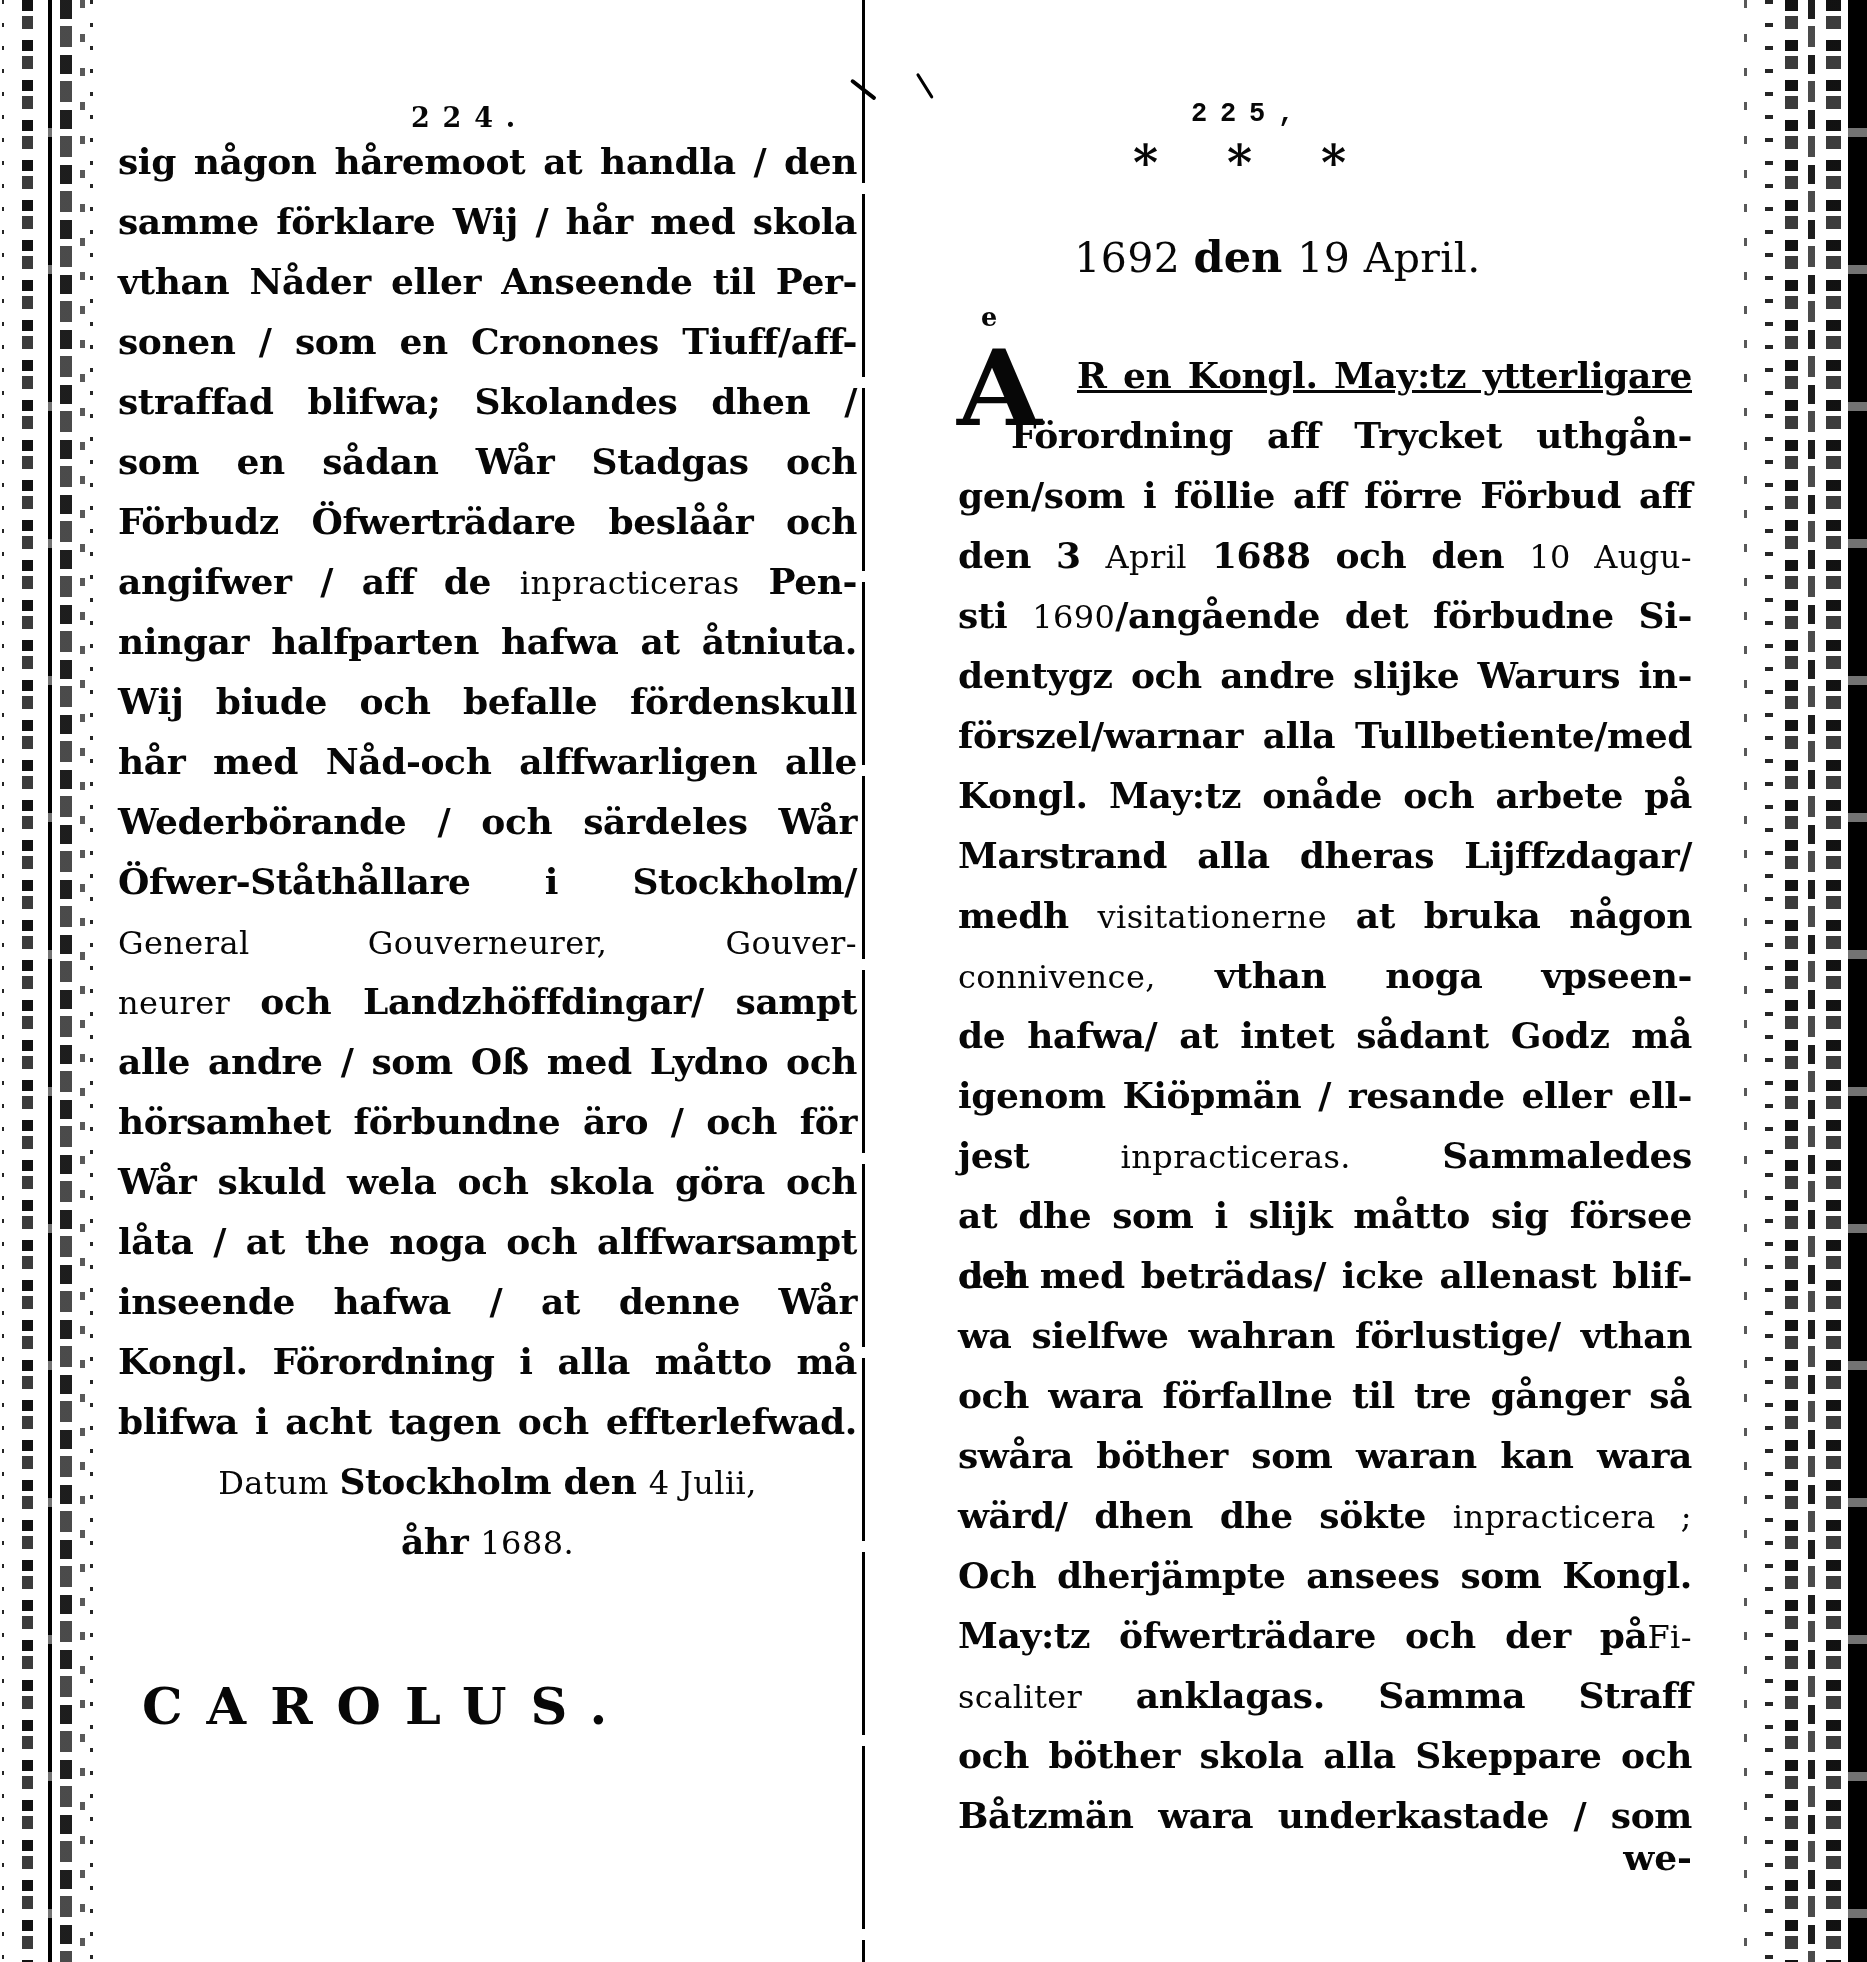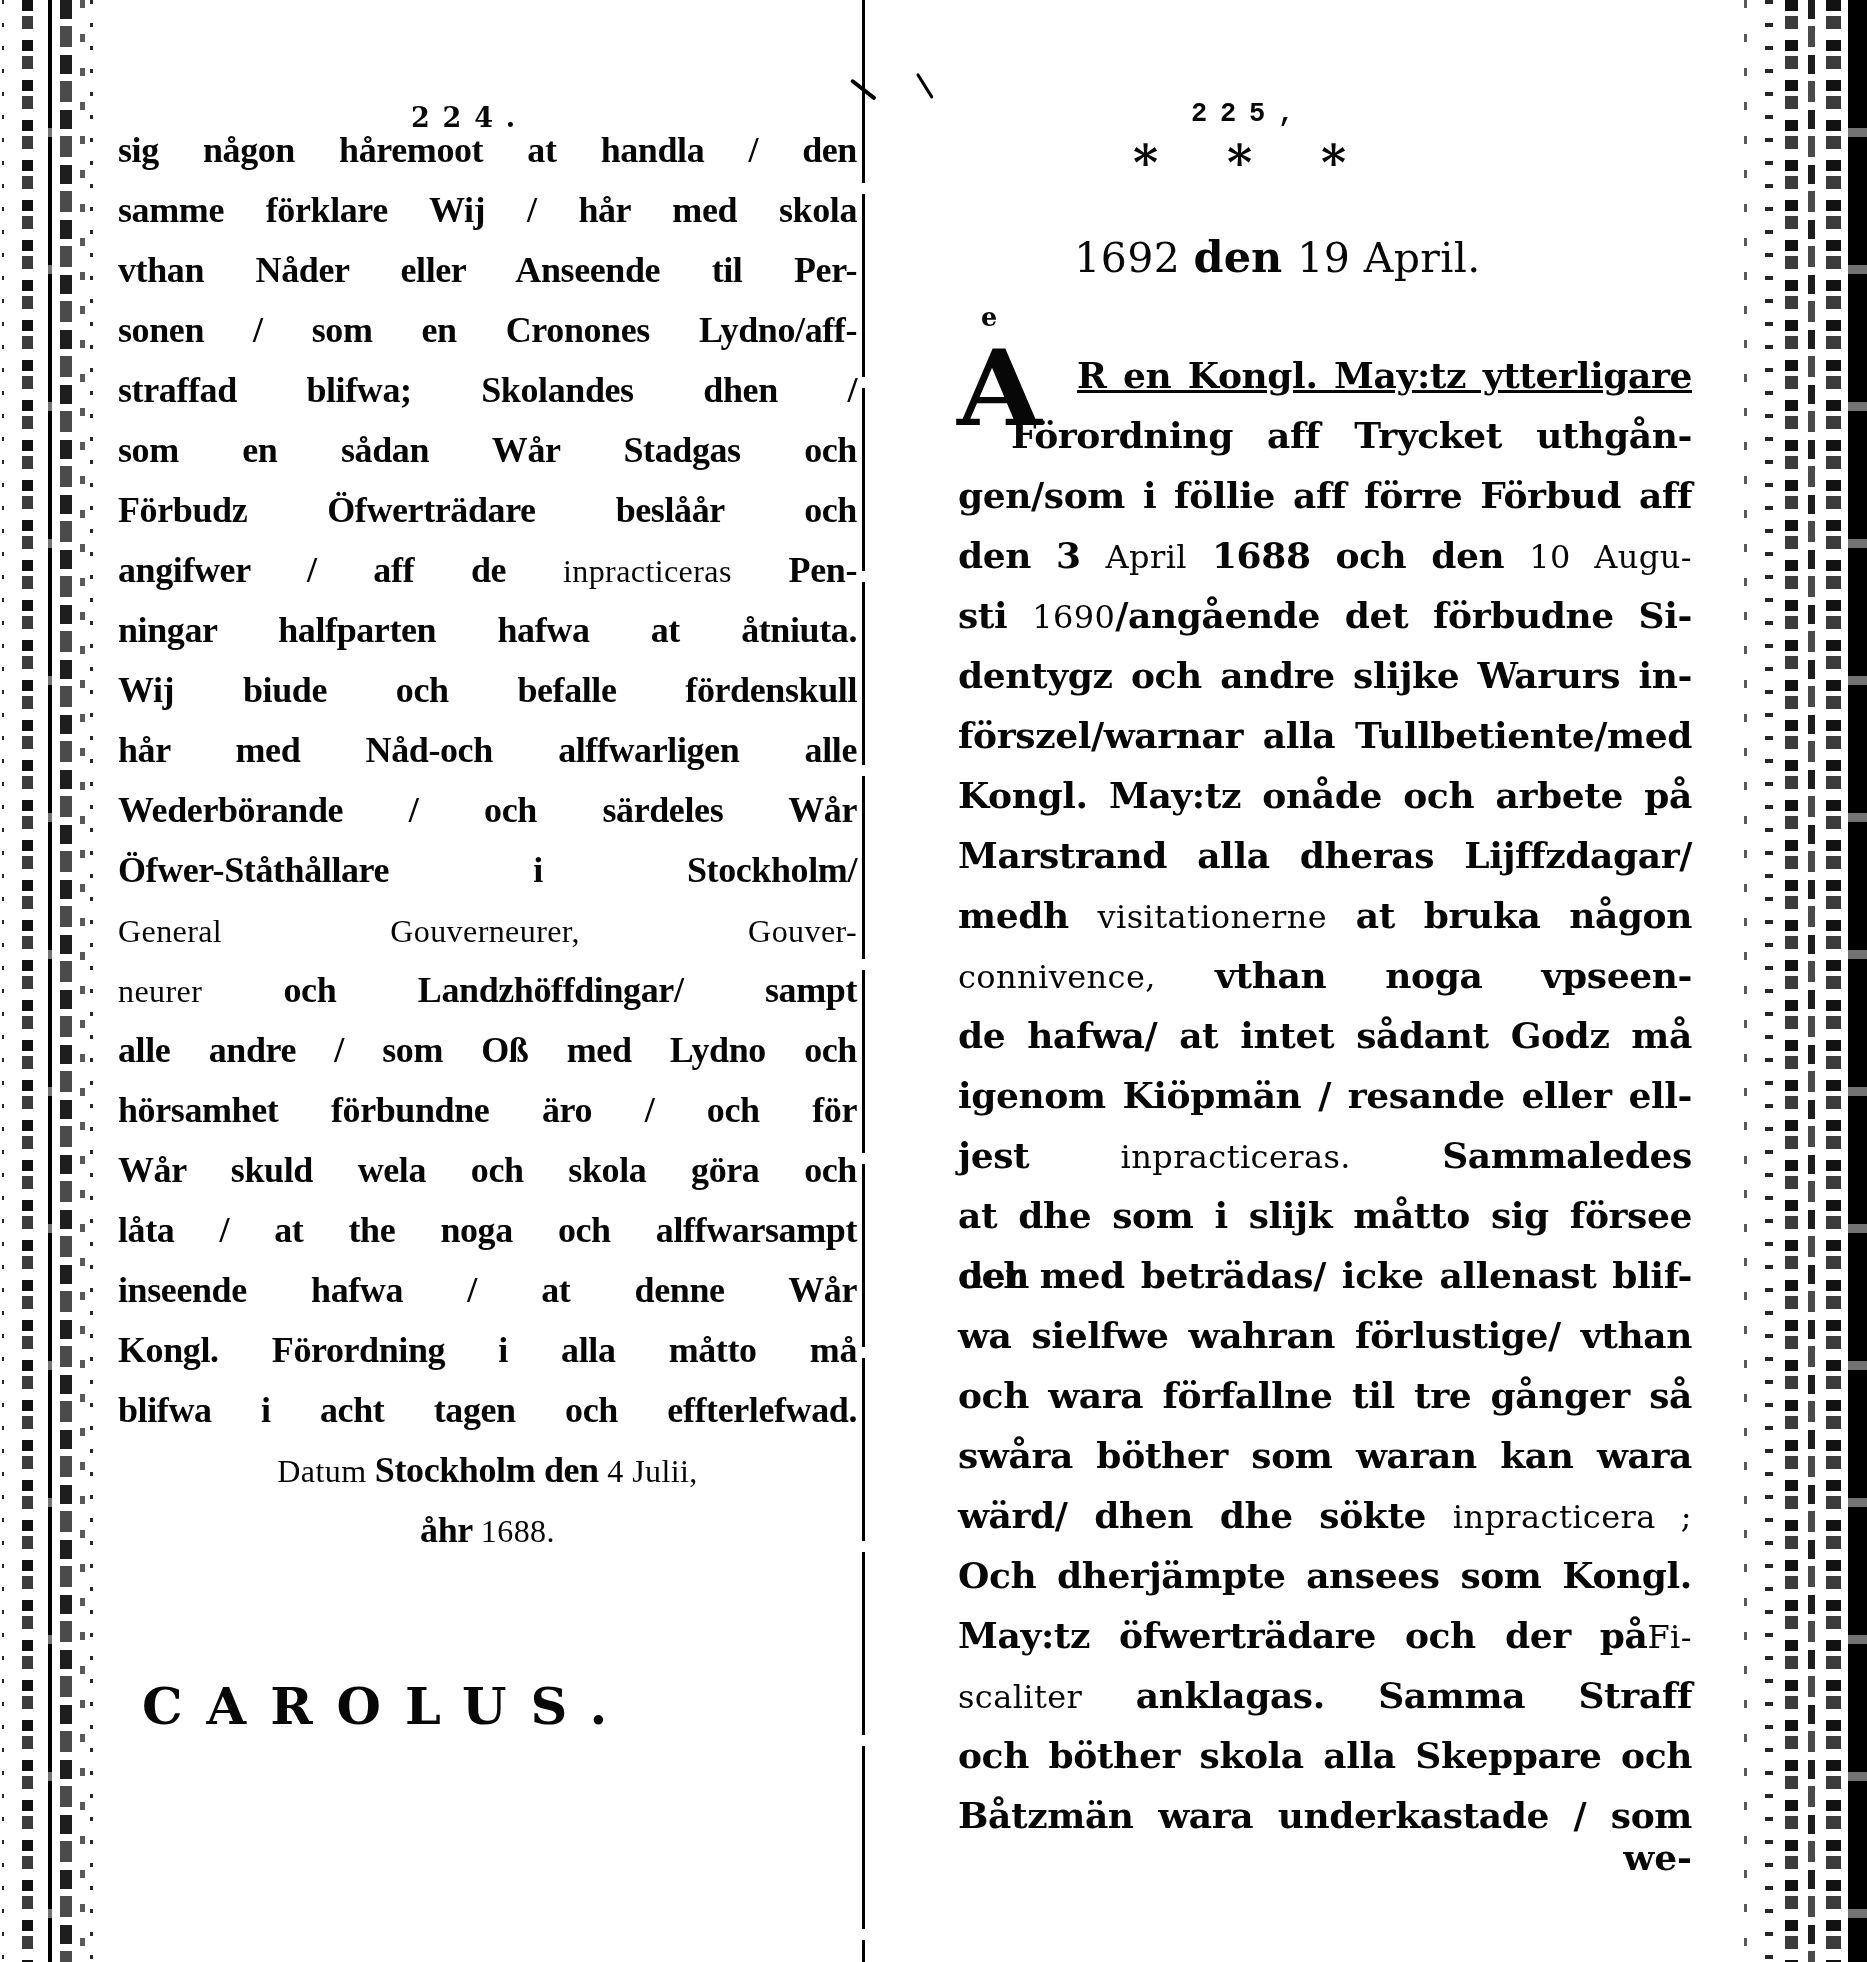--- a/index.html
+++ b/index.html
@@ -3,21 +3,21 @@
 <meta charset="utf-8">
 <style>
   html,body{margin:0;padding:0;}
   body{
     position:relative; width:1867px; height:1963px; overflow:hidden;
     background:#ffffff; color:#070707;
     font-family:"DejaVu Serif","Liberation Serif",serif;
   }
   
   .col{position:absolute; font-weight:bold; font-size:36px; letter-spacing:-0.4px;}
-  .col-l{left:118px; top:120px; width:739px;font-family:Liberation Serif, serif;}
+  .col-l{left:118px; top:131px; width:739px;}
   .col-l .tl{height:60px; line-height:60px;}
   .col-r{left:958px; top:345px; width:734px;}
   .col-r .tl{height:60px; line-height:60px;}
   .tl{text-align:justify; text-align-last:justify; overflow:visible; white-space:normal;}
   .tl.ctr{text-align:center; text-align-last:center;}
   .tl.ind1{padding-left:119px;text-decoration:underline;}
   .tl.ind2{padding-left:53px;}
   .rm{font-weight:normal; font-size:0.89em; letter-spacing:0.4px;}
 
   .pgnum{position:absolute; font-size:27px; font-weight:bold; letter-spacing:12.8px;}
@@ -81,21 +81,21 @@
 <div class="divider"></div>
 <div class="tick" id="tick1"></div>
 <div class="tick" id="tick2"></div>
 
 <section>
   <div class="pgnum" id="pg-left">224.</div>
   <div class="col col-l">
       <div class="tl"><span class="bl">sig någon håremoot at handla / den</span></div>
       <div class="tl"><span class="bl">samme förklare Wij / hår med skola</span></div>
       <div class="tl"><span class="bl">vthan Nåder eller Anseende til Per-</span></div>
-      <div class="tl"><span class="bl">sonen / som en Cronones Lydno/aff-</span></div>
+      <div class="tl"><span class="bl">sonen / som en Cronones Tiuff/aff-</span></div>
       <div class="tl"><span class="bl">straffad blifwa; Skolandes dhen /</span></div>
       <div class="tl"><span class="bl">som en sådan Wår Stadgas och</span></div>
       <div class="tl"><span class="bl">Förbudz Öfwerträdare beslåår och</span></div>
       <div class="tl"><span class="bl">angifwer / aff de </span><span class="rm">inpracticeras</span><span class="bl"> Pen-</span></div>
       <div class="tl"><span class="bl">ningar halfparten hafwa at åtniuta.</span></div>
       <div class="tl"><span class="bl">Wij biude och befalle fördenskull</span></div>
       <div class="tl"><span class="bl">hår med Nåd-och alffwarligen alle</span></div>
       <div class="tl"><span class="bl">Wederbörande / och särdeles Wår</span></div>
       <div class="tl"><span class="bl">Öfwer-Ståthållare i Stockholm/</span></div>
       <div class="tl"><span class="rm">General Gouverneurer, Gouver-</span></div>

